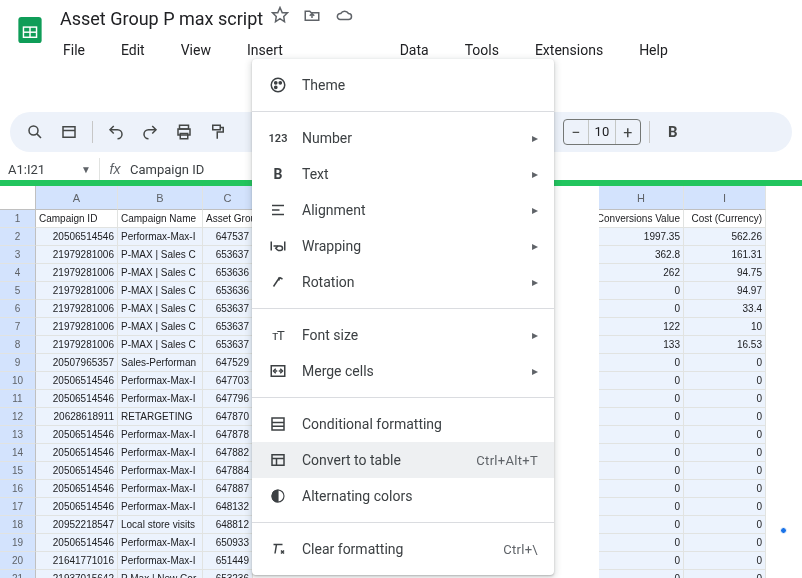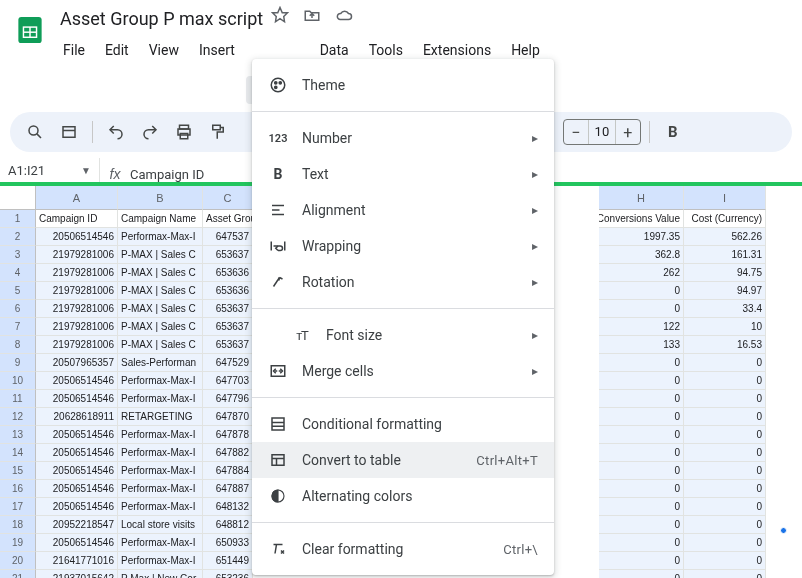--- a/index.html
+++ b/index.html
@@ -32,21 +32,21 @@
     display: flex; align-items: flex-start; gap: 2px;
     height: 28px;
   }
   .doc-title {
     font-size: 18px; color: #202124; padding: 2px 6px;
   }
   .title-icons { display:flex; gap:14px; align-items:center; color:#5f6368; }
   .title-icons .ico { width:18px; height:18px; display:flex;align-items:center;justify-content:center; }
 
   .menubar {
-    display: flex; gap: 2px; margin-top: 2px;
+    display: flex; gap: 18px; margin-top: 2px;
   }
   .menubar .menu-item {
     padding: 6px 9px;
     font-size: 14px;
     color: #202124;
     border-radius: 4px;
   }
   .menubar .menu-item.open {
     background: #e8eaed;
     margin-top: 40px;
@@ -80,22 +80,22 @@
   }
   .font-size-box .fs-val {
     width:28px; text-align:center; font-size:13px;
     border-left:1px solid #c4c7c5; border-right:1px solid #c4c7c5;
     height:100%; line-height:24px;
   }
   .dropdown-caret { font-size:11px; color:#444746; margin-left:296px; }
 
   
   .fx-row {
-    display:flex; align-items:flex-end;
-    border-bottom: 4px solid #22c55e;
+    display:flex; align-items:center;
+    border-bottom: 6px solid #22c55e;
     height: 28px;
     margin-top: 6px;
   }
   .name-box {
     width: 100px; padding: 0 8px;
     display:flex; align-items:center; justify-content:space-between;
     font-size:13px; color:#3c4043;
     border-right: 1px solid #e1e3e1;
     height: 100%;
   }
@@ -571,21 +571,21 @@
           <path d="M6 18L14 6"></path>
           <path d="M14 6l4 2"></path>
           <path d="M14 6l-1 4"></path>
         </svg>
       </span>
     <span class="mlabel">Rotation</span>
     <span class="submenu-arrow">▸</span>
   </div>
   <div class="menu-sep"></div>
   <div class="menu-row">
-    <span class="micon" style="font-size:13px;letter-spacing:-1px;margin-left:24px;">ᴛT</span>
+    <span class="micon" style="font-size:13px;letter-spacing:-1px;">ᴛT</span>
     <span class="mlabel">Font size</span>
     <span class="submenu-arrow">▸</span>
   </div>
   <div class="menu-row">
     <span class="micon">
         <svg width="18" height="18" viewBox="0 0 24 24" fill="none" stroke="#3c4043" stroke-width="2">
           <rect x="3" y="5" width="18" height="14"></rect>
           <path d="M8 12h3M13 12h3"></path>
           <path d="M9 9l-3 3 3 3M15 9l3 3-3 3"></path>
         </svg>

